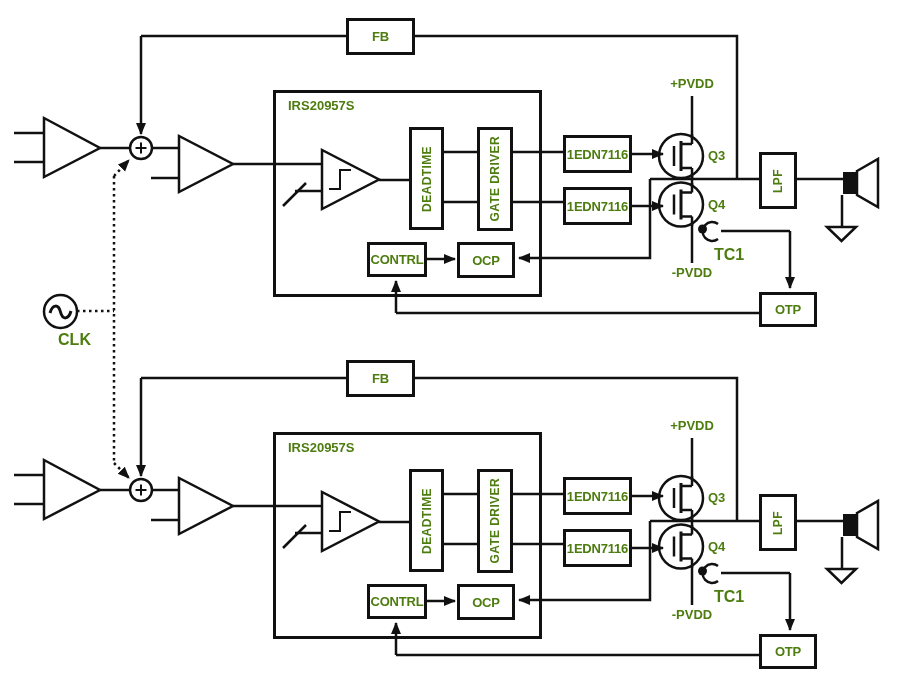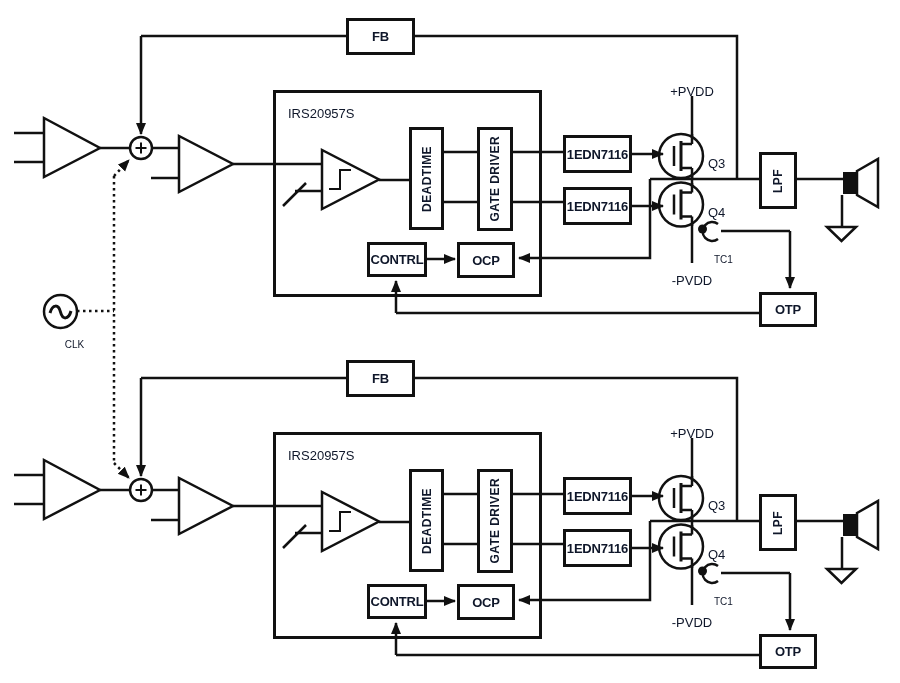--- a/index.html
+++ b/index.html
@@ -1,25 +1,25 @@
 <!DOCTYPE html>
 <html><head>
 <meta charset="utf-8">
 <style>
   html,body{margin:0;padding:0;background:#fff;}
   #canvas{position:relative;width:900px;height:683px;background:#ffffff;overflow:hidden;
-          font-family:"Liberation Sans",sans-serif;color:#0f172a;}
+          font-family:"Liberation Sans",sans-serif;color:#4d7c0f;}
   #wires{position:absolute;left:0;top:0;}
   .channel{position:absolute;left:0;width:900px;height:341px;}
   .box{position:absolute;border:3px solid #111;background:transparent;box-sizing:border-box;
        display:flex;align-items:center;justify-content:center;
        font-weight:600;font-size:13px;letter-spacing:-0.2px;white-space:nowrap;}
   .vert{writing-mode:vertical-rl;transform:rotate(180deg);font-size:12px;letter-spacing:0.4px;}
-  .lbl{position:absolute;font-weight:400;font-size:13px;white-space:nowrap;margin-top:8px;}
-  .lbl.small{font-size:10px;}
+  .lbl{position:absolute;font-weight:700;font-size:13px;white-space:nowrap;}
+  .lbl.small{font-size:16px;}
   .center{display:flex;align-items:center;justify-content:center;}
 </style>
 </head>
 <body>
 
 <div id="canvas">
 
   <svg id="wires" width="900" height="683" viewBox="0 0 900 683">
     <defs>
       <marker id="arr" markerUnits="userSpaceOnUse" markerWidth="13" markerHeight="11" refX="11" refY="5" orient="auto">

